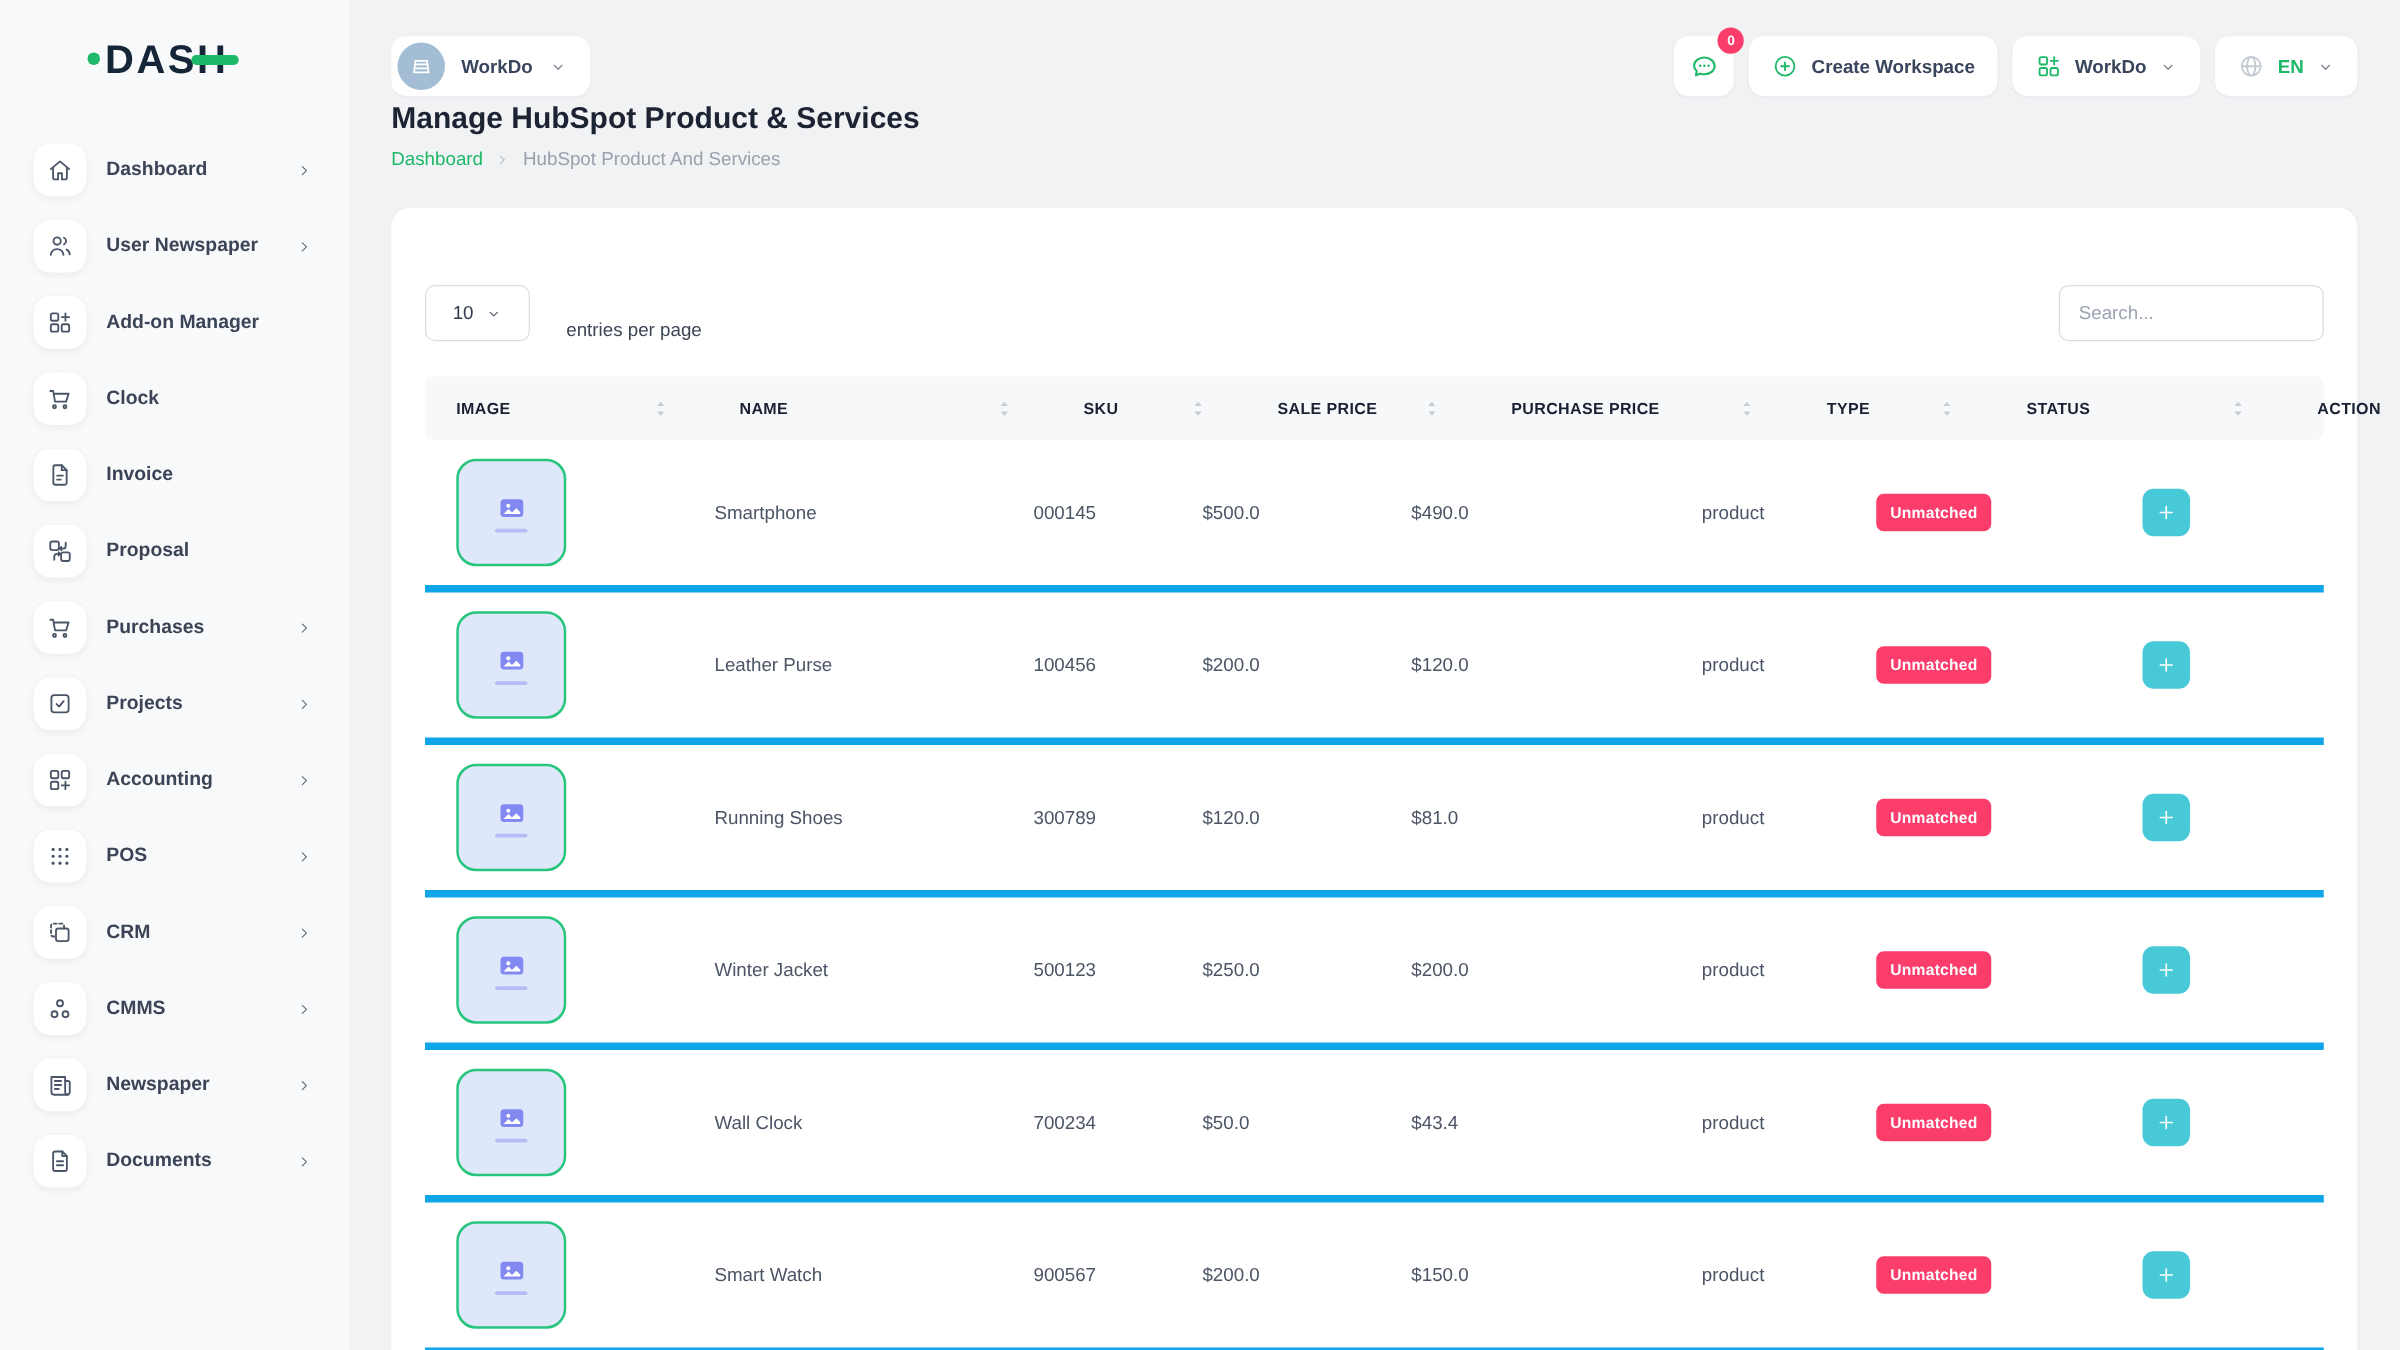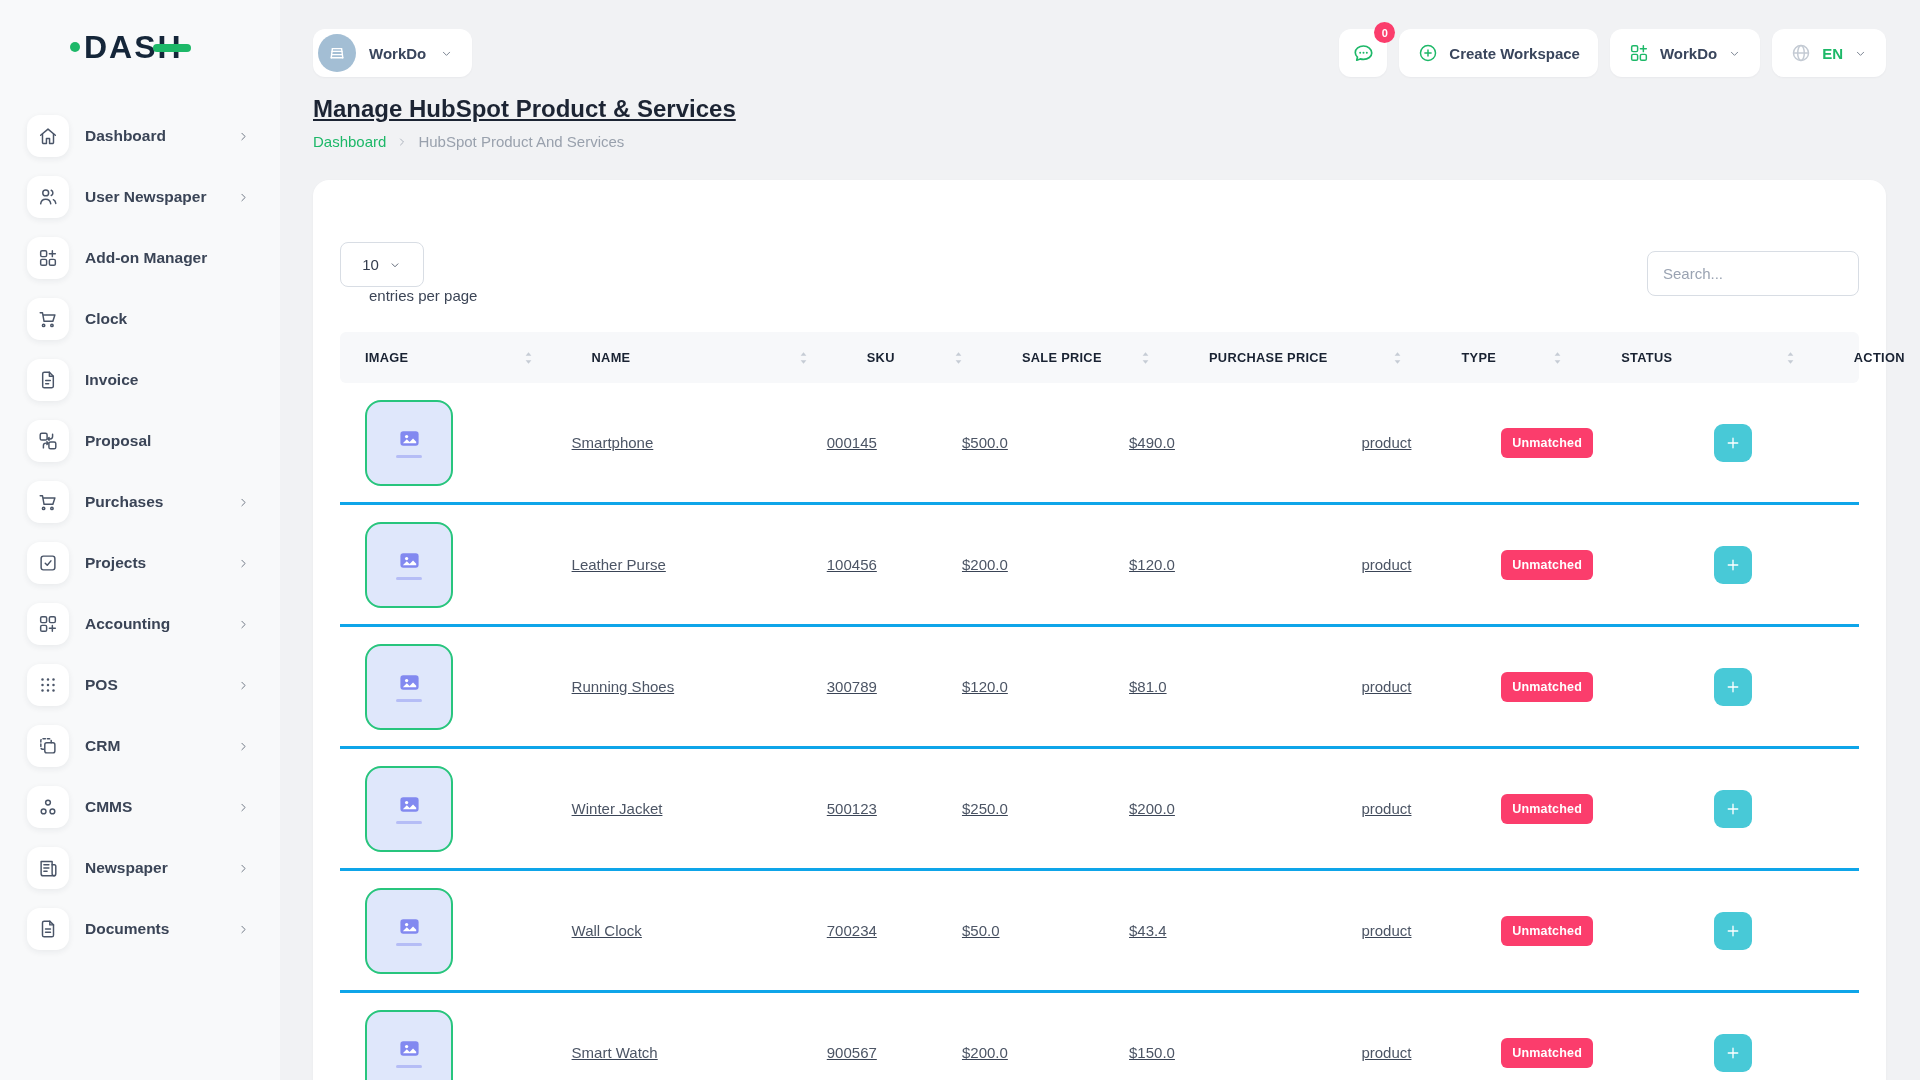--- a/index.html
+++ b/index.html
@@ -39,46 +39,46 @@
   .icon-pill { width:48px; padding:0; justify-content:center; position:relative; }
   .chat-ic { width:25px; height:25px; color:var(--accent-green); }
   .badge-count { position:absolute; top:-7px; right:-8px; min-width:21px; height:21px; padding:0 5px; border-radius:11px;
                  background:var(--status-pink); color:#fff; font-size:11px; font-weight:700;
                  display:flex; align-items:center; justify-content:center; }
   .green-ic { width:22px; height:22px; color:var(--accent-green); }
   .chev { width:15px; height:15px; color:#7d8694; flex:none; }
   .globe { width:22px; height:22px; color:#c3cad3; }
   .lang { color:var(--accent-green); }
 
-  .page-title { margin-top:18px; font-size:24px; font-weight:700; color:#1c2433;text-decoration:underline; }
+  .page-title { margin-top:4px; font-size:24px; font-weight:700; color:#1c2433; }
   .breadcrumb { margin-top:10px; display:flex; align-items:center; gap:10px; font-size:15px; }
   .bc-root { color:var(--accent-green); cursor:pointer; text-decoration:none; }
   .bc-sep { width:12px; height:12px; color:#9aa2ae; }
   .bc-cur { color:#99a1ad; }
 
   
   .card { margin-top:30px; background:#fff; border-radius:16px; padding:62px 27px 0; height:960px;
           box-shadow:0 1px 3px rgba(16,24,40,.04); }
   .controls { display:flex; justify-content:space-between; align-items:center; }
-  .controls-left { display:flex; align-items:flex-start;flex-direction:column; }
+  .controls-left { display:flex; align-items:flex-end; }
   .select { height:45px; width:84px; border:1px solid #d8dde4; border-radius:8px; background:#fff; display:flex;
             align-items:center; justify-content:center; gap:9px; font-family:inherit; font-size:15px; color:#333c4d; cursor:pointer; }
   .select .chev { width:14px; height:14px; color:#555e6e; }
   .entries-label { margin-left:29px; font-size:15px; color:#3c4556; }
   .search { width:212px; height:45px; border:1px solid #d8dde4; border-radius:8px; padding:0 15px; font-family:inherit;
             font-size:15px; color:#333c4d; outline:none; background:#fff; }
   .search::placeholder { color:#9aa3b2; }
 
   .table { margin-top:28px; }
   .trow { display:grid; grid-template-columns:13.6% 16.8% 8.9% 11% 15.3% 9.2% 14% 11.2%; align-items:center; }
   .thead { background:#f7f8fa; height:51px; border-radius:6px;gap:20px; }
   .th { display:flex; align-items:center; justify-content:space-between; padding:0 14px 0 25px; font-size:12.8px;
         font-weight:700; color:#192232; letter-spacing:.3px; text-transform:uppercase; cursor:pointer; }
   .sort { width:9px; height:14px; color:#c6ccd5; flex:none; }
-  .tbody .trow { height:122px; border-bottom:3px solid #0ea5e9;text-decoration:underline; }
+  .tbody .trow { height:122px; border-bottom:6px solid #0ea5e9; }
   .td { padding-left:25px; font-size:15px; color:#4c5565; }
   .img-ph { width:88px; height:86px; border:2px solid var(--placeholder-border); border-radius:16px;
             background:var(--placeholder-bg); display:flex; flex-direction:column; align-items:center; justify-content:center; gap:5px; }
   .img-ic { width:27px; height:23px; color:var(--placeholder-purple); }
   .img-line { width:26px; height:3px; border-radius:2px; background:var(--placeholder-purple); opacity:.45; }
   .badge { display:inline-block; background:var(--status-pink); color:#fff; font-size:12.5px; font-weight:600;
            padding:8px 11px; border-radius:6px; letter-spacing:.2px; }
   .add-btn { width:38px; height:38px; border:none; border-radius:9px; background:var(--action-cyan); color:#fff;
              display:flex; align-items:center; justify-content:center; cursor:pointer; }
   .add-btn span { width:20px; height:20px; display:block; }

